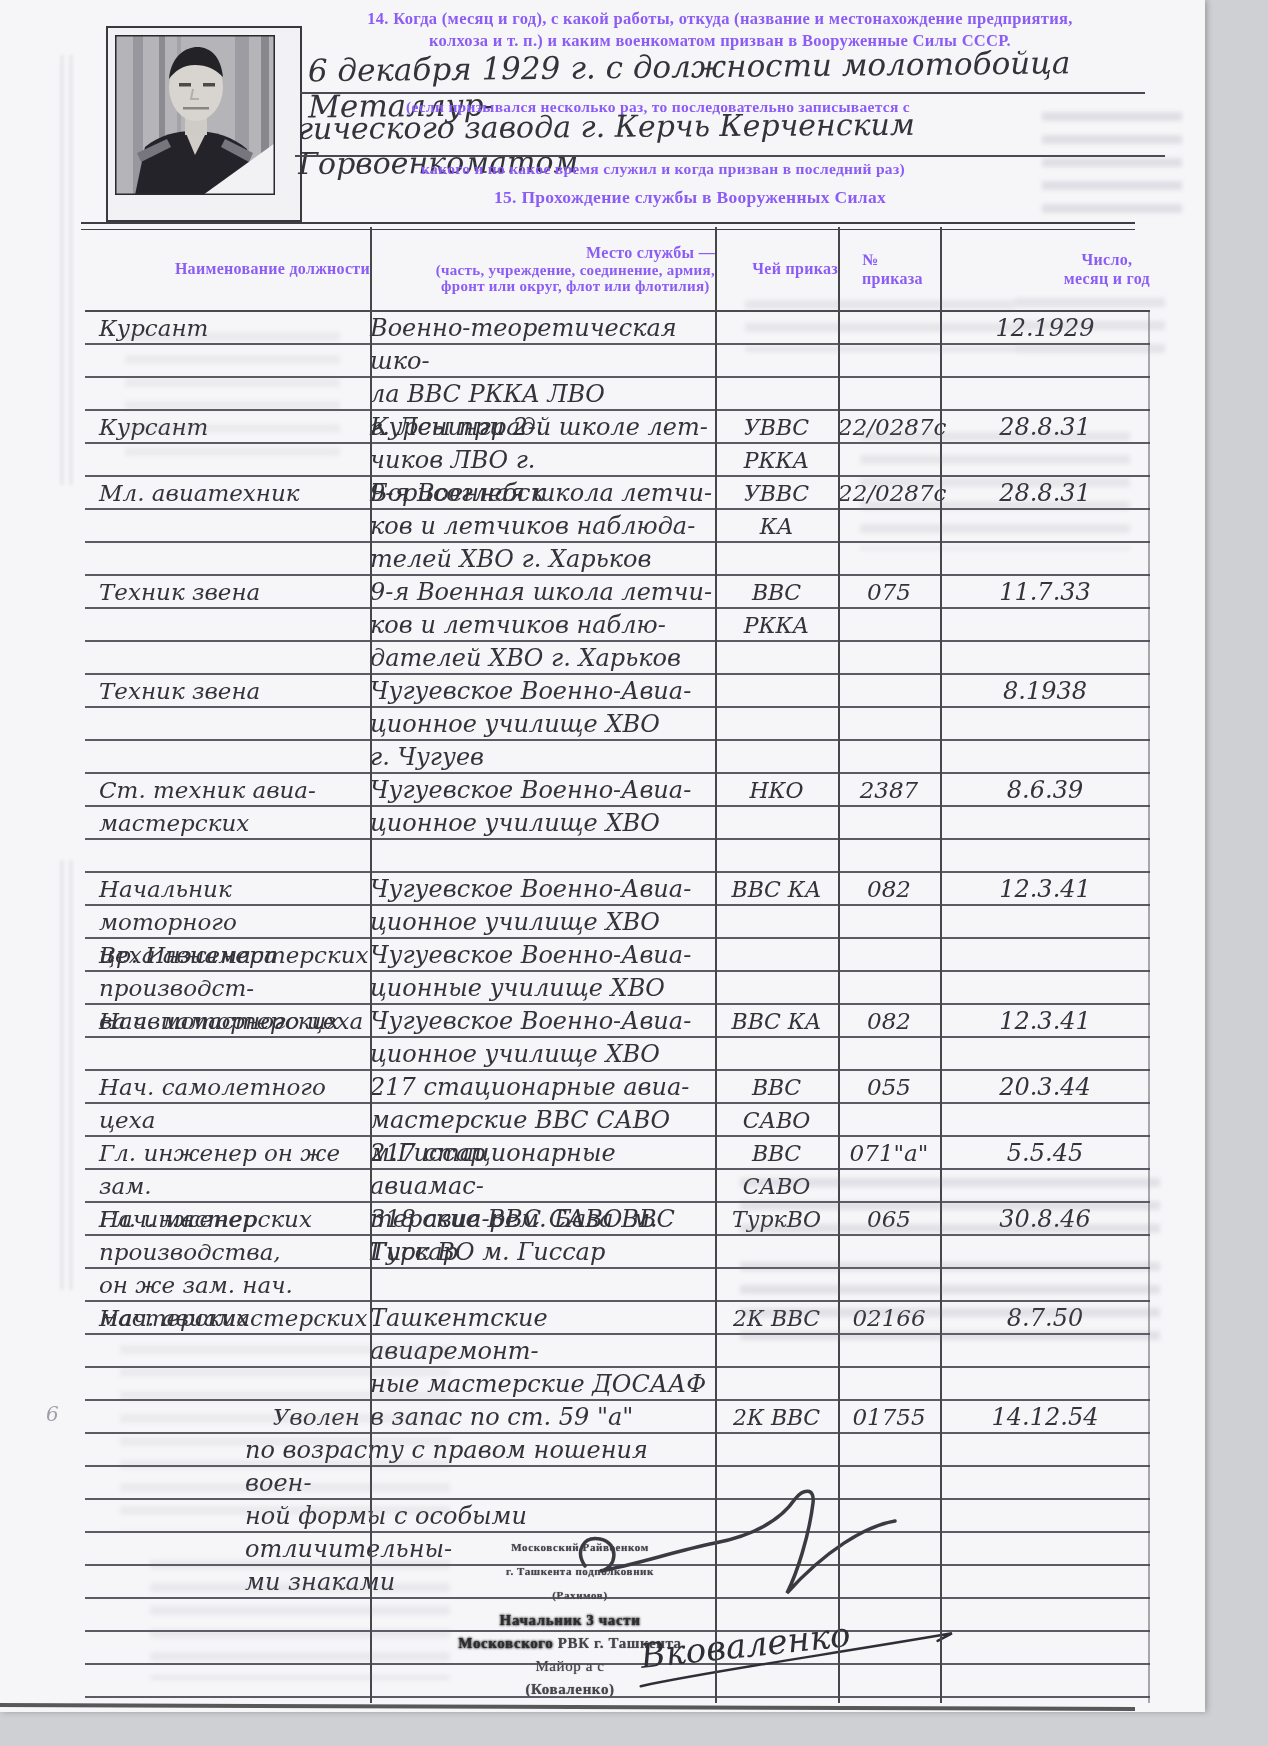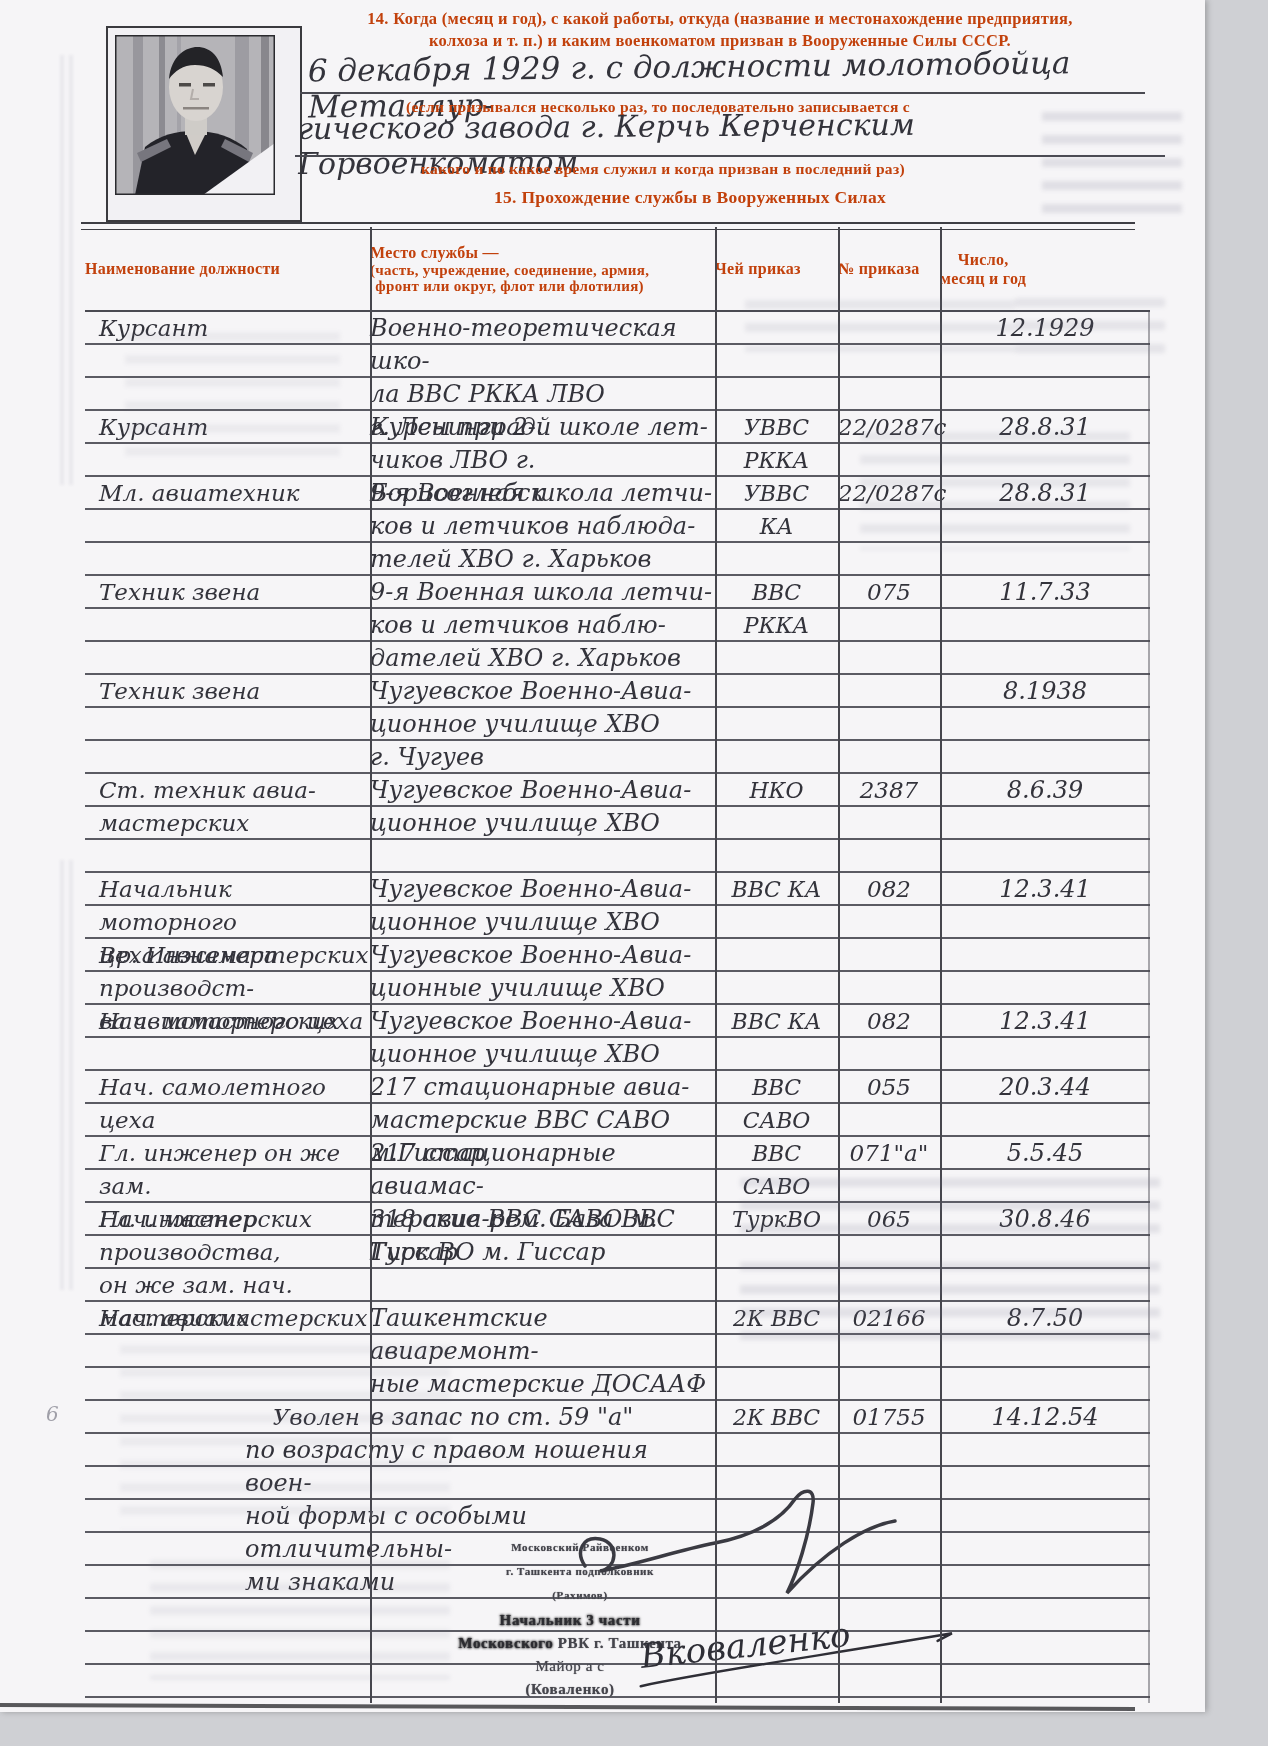--- a/index.html
+++ b/index.html
@@ -12,21 +12,21 @@
     position:absolute;left:0;top:0;width:1205px;height:1712px;
     background:#f6f5f7;
     box-shadow:2px 0 6px rgba(0,0,0,.25);
   }
   .page-bottom-edge{
     position:absolute;left:0;top:1705px;width:1135px;height:4px;
     background:#3c3c40;transform:rotate(.2deg);opacity:.85;
   }
   
   .printed{
-    color:#c2410c;font-weight:700;letter-spacing:.3px;
+    color:#8b5cf6;font-weight:700;letter-spacing:.3px;
     font-size:16.5px;line-height:22px;
   }
   .center{text-align:center;}
   .pre{white-space:pre-line;}
   
   .hw{
     font-family:"DejaVu Serif", serif;font-style:italic;
     color:#33333b;
   }
   
@@ -46,21 +46,21 @@
   
   .service-table{position:absolute;left:85px;top:222px;width:1065px;}
   .service-table::before{
     content:"";position:absolute;left:-4px;top:0;width:1054px;height:5px;
     border-top:2px solid #3e3e44;border-bottom:1px solid #3e3e44;
   }
   .thead{
     display:grid;grid-template-columns:285px 345px 123px 102px 210px;
     height:83px;padding-top:5px;border-bottom:2px solid #4a4a52;
   }
-  .thead .hc{display:flex;flex-direction:column;justify-content:center;align-items:flex-start;}
+  .thead .hc{display:flex;flex-direction:column;justify-content:center;align-items:flex-end;padding-left:24px;}
   .hc .printed{font-size:16px;line-height:19px;}
   .hc .sub{font-weight:700;font-size:15px;line-height:16px;}
   .tbody{
     position:relative;
     background:repeating-linear-gradient(
       to bottom, transparent 0px, transparent 31px,
       #5b5b63 31px, #5b5b63 32.6px);
     background-size:100% 33px;
   }
   .vline{position:absolute;top:0;bottom:0;width:2px;background:#46464d;}

